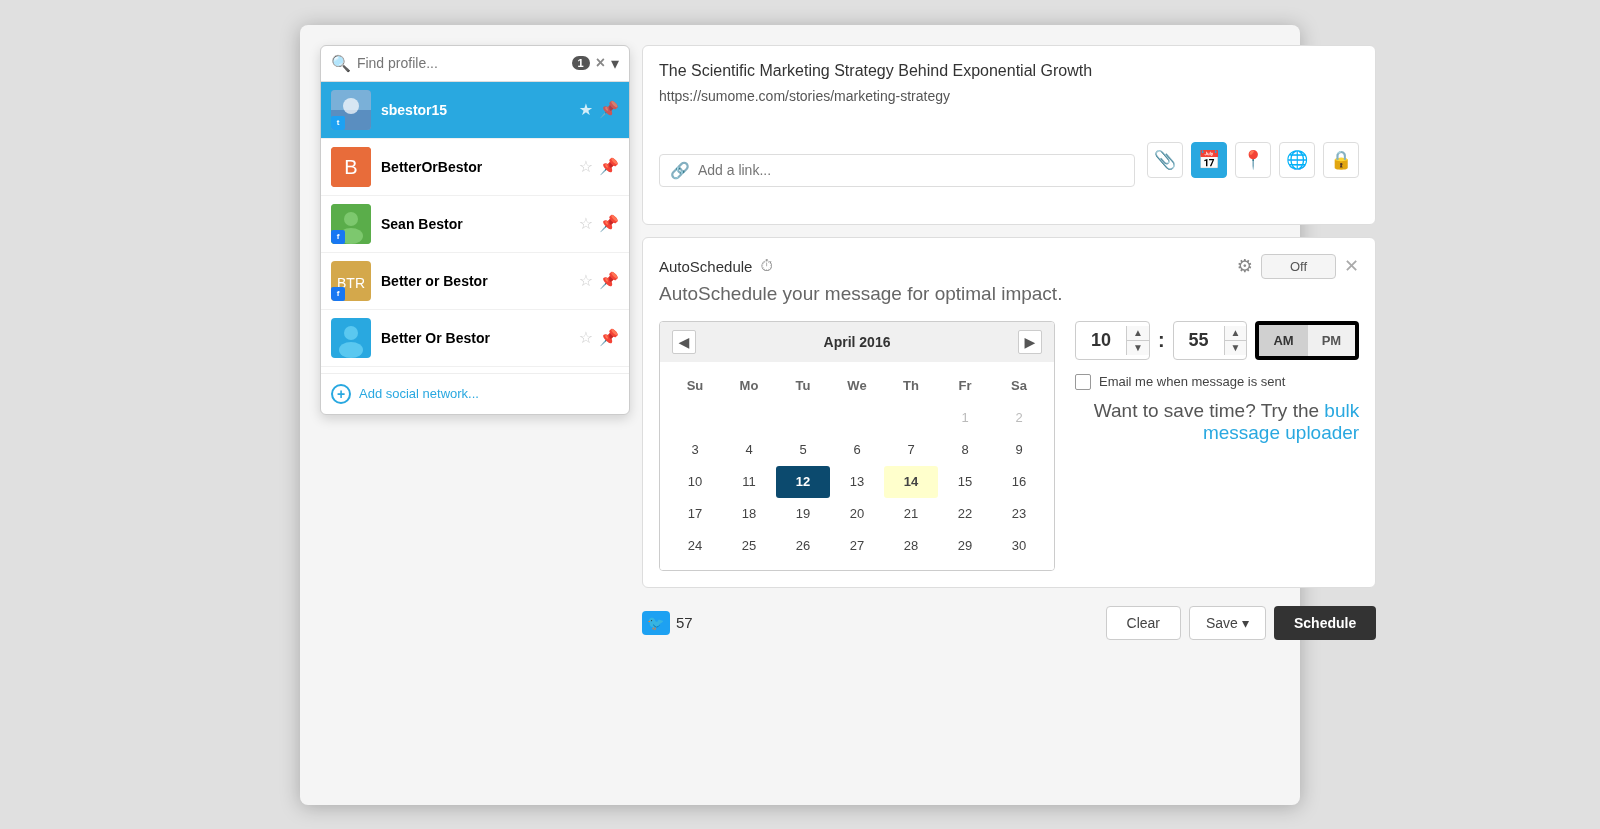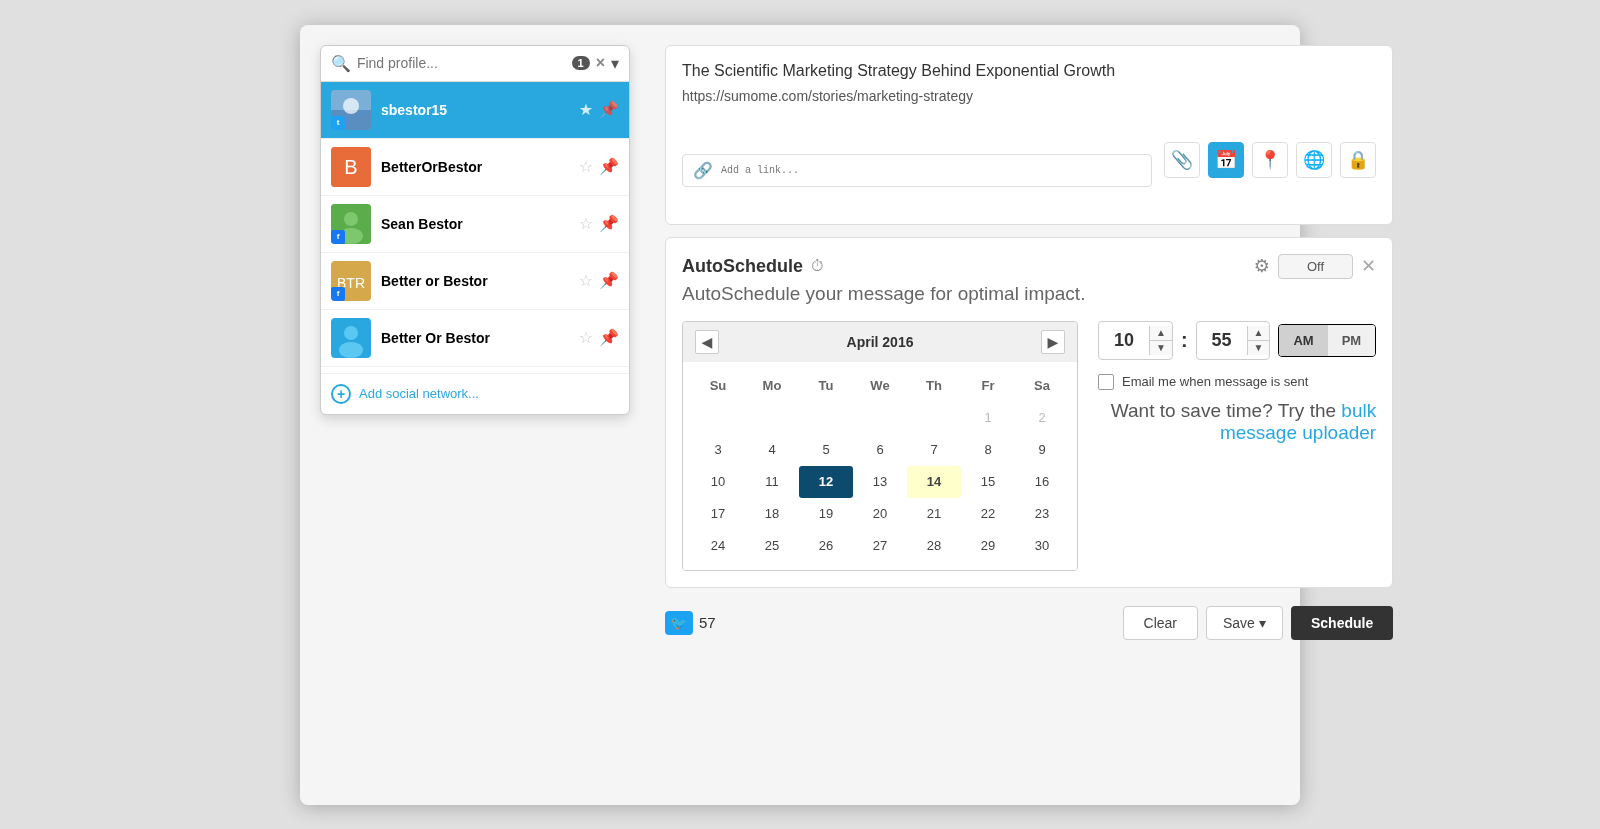--- a/index.html
+++ b/index.html
@@ -181,21 +181,21 @@
       justify-content: center;
       margin-right: 8px;
       font-size: 14px;
       font-weight: bold;
       color: #29a8e0;
     }
 
     
     .compose-panel {
       flex: 1;
-      margin-left: 35px;
+      margin-left: 12px;
       display: flex;
       flex-direction: column;
       gap: 12px;
     }
 
     .message-box {
       background: #fff;
       border: 1px solid #ddd;
       border-radius: 6px;
       padding: 16px;
@@ -223,22 +223,21 @@
     .link-icon {
       color: #aaa;
       margin-right: 8px;
       font-size: 16px;
     }
     .link-input {
       flex: 1;
       border: none;
       outline: none;
       color: #0c4a6e;
-      font-size: 10px;
-      font-family: Liberation Mono, monospace;
+      font-size: 14px;
     }
     .toolbar-icons {
       display: flex;
       align-items: center;
       gap: 8px;
       margin-left: auto;
     }
     .toolbar-icon {
       width: 36px;
       height: 36px;
@@ -270,22 +269,22 @@
       align-items: center;
       justify-content: space-between;
       margin-bottom: 4px;
     }
     .autoschedule-title-row {
       display: flex;
       align-items: center;
       gap: 8px;
     }
     .autoschedule-title {
-      font-size: 18px;
-      font-weight: bold;
+      font-size: 15px;
+      font-weight: normal;
       color: #333;
     }
     .autoschedule-icon {
       color: #888;
       font-size: 16px;
     }
     .autoschedule-controls {
       display: flex;
       align-items: center;
       gap: 8px;
@@ -440,21 +439,21 @@
       line-height: 1;
     }
     .spin-up { border-bottom: 1px solid #ccc; }
     .time-colon {
       font-size: 20px;
       font-weight: bold;
       color: #333;
     }
     .ampm-toggle {
       display: flex;
-      border: 1px solid #000000;
+      border: 4px solid #000000;
       border-radius: 4px;
       overflow: hidden;
     }
     .ampm-btn {
       padding: 8px 14px;
       font-size: 13px;
       font-weight: 600;
       cursor: pointer;
       background: #f0f0f0;
       color: #555;

